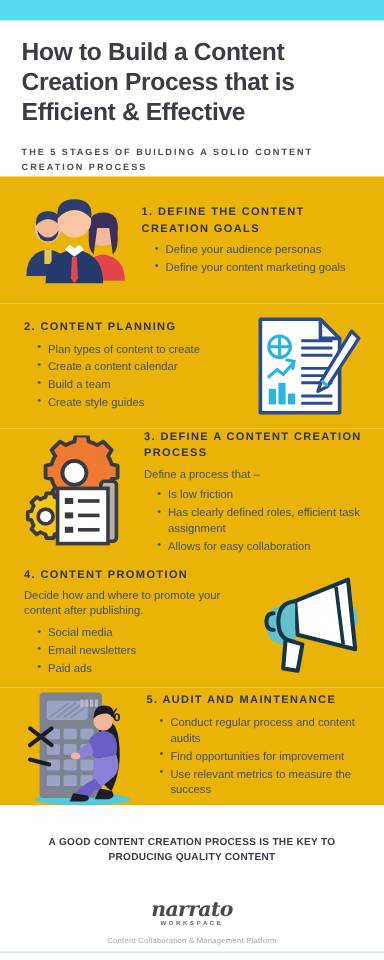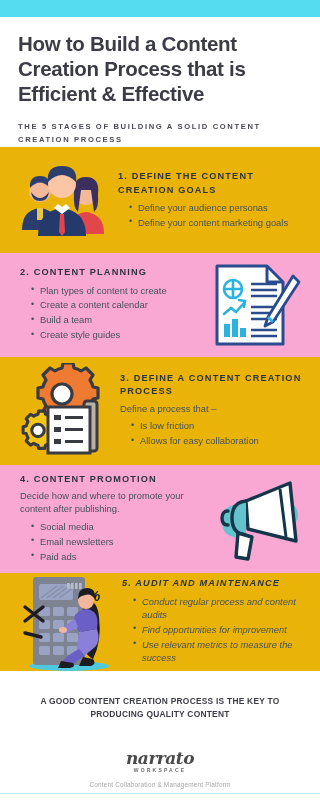--- a/index.html
+++ b/index.html
@@ -20,21 +20,21 @@
     color: #3c3c46; letter-spacing: -0.3px;
   }
   .subtitle {
     margin-top: 14px; font-size: 7.6px; font-weight: 700;
     color: #4a4a55; letter-spacing: 1.65px; line-height: 1.75;
   }
 
   
   .stage { position: relative; display: flex; align-items: center; }
   .stage.cyan { background: #eab308; }
-  .stage.white { background: #f9a8d4; }
+  .stage.white { background: #eab308; }
   .stage .art { flex: 0 0 auto; display: flex; align-items: center; justify-content: center; }
   .stage .body { flex: 1 1 auto; }
 
   .s-head {
     font-size: 9.2px; font-weight: 700; color: #2f3340;
     letter-spacing: 1.15px; line-height: 1.45;
   }
   .s-lead {
     font-size: 9.4px; color: #45505c; line-height: 1.45; margin-top: 3px;
   }
@@ -58,21 +58,21 @@
   .stage2 .body { padding-right: 4px; }
 
   .stage3 { height: 108px; padding: 0 8px 0 14px; }
   .stage3 .art { width: 104px; }
   .stage3 .body { padding-left: 2px; }
 
   .stage4 { height: 108px; padding: 0 10px 0 20px; }
   .stage4 .art { width: 108px; order: 2; }
   .stage4 .body { padding-right: 2px; }
 
-  .stage5 { height: 98px; padding: 0 8px 0 14px; font-style: italic; }
+  .stage5 { height: 98px; padding: 0 8px 0 14px; }
   .stage5 .art { width: 106px; }
   .stage5 .body { padding-left: 2px; }
 
   
   .footer { text-align: center; padding-top: 24px; }
   .footer-tag {
     font-size: 8.4px; font-weight: 700; color: #3c3c46;
     letter-spacing: 0.25px; line-height: 1.65; padding: 0 22px;
   }
   .brand { margin-top: 26px; }
@@ -188,20 +188,21 @@
           <rect x="36" y="76" width="7" height="5"></rect>
           <rect x="47" y="77" width="18" height="3"></rect>
         </g>
       </svg>
     </div>
     <div class="body">
       <div class="s-head">3. DEFINE A CONTENT CREATION PROCESS</div>
       <div class="s-lead">Define a process that –</div>
       <ul class="s-list">
         <li>Is low friction</li>
+        <li>Has clearly defined roles, efficient task assignment</li>
         <li>Allows for easy collaboration</li>
       </ul>
     </div>
   </div>
 
   <div class="stage white stage4">
     <div class="art">
       <svg width="100" height="96" viewBox="0 0 100 96">
         <circle cx="78" cy="44" r="14" fill="#63c2cb"></circle>
         <path d="M28 34 q-12 2 -12 16 q0 14 12 16 l12 4 l0 -40 z" fill="#63c2cb"></path>

